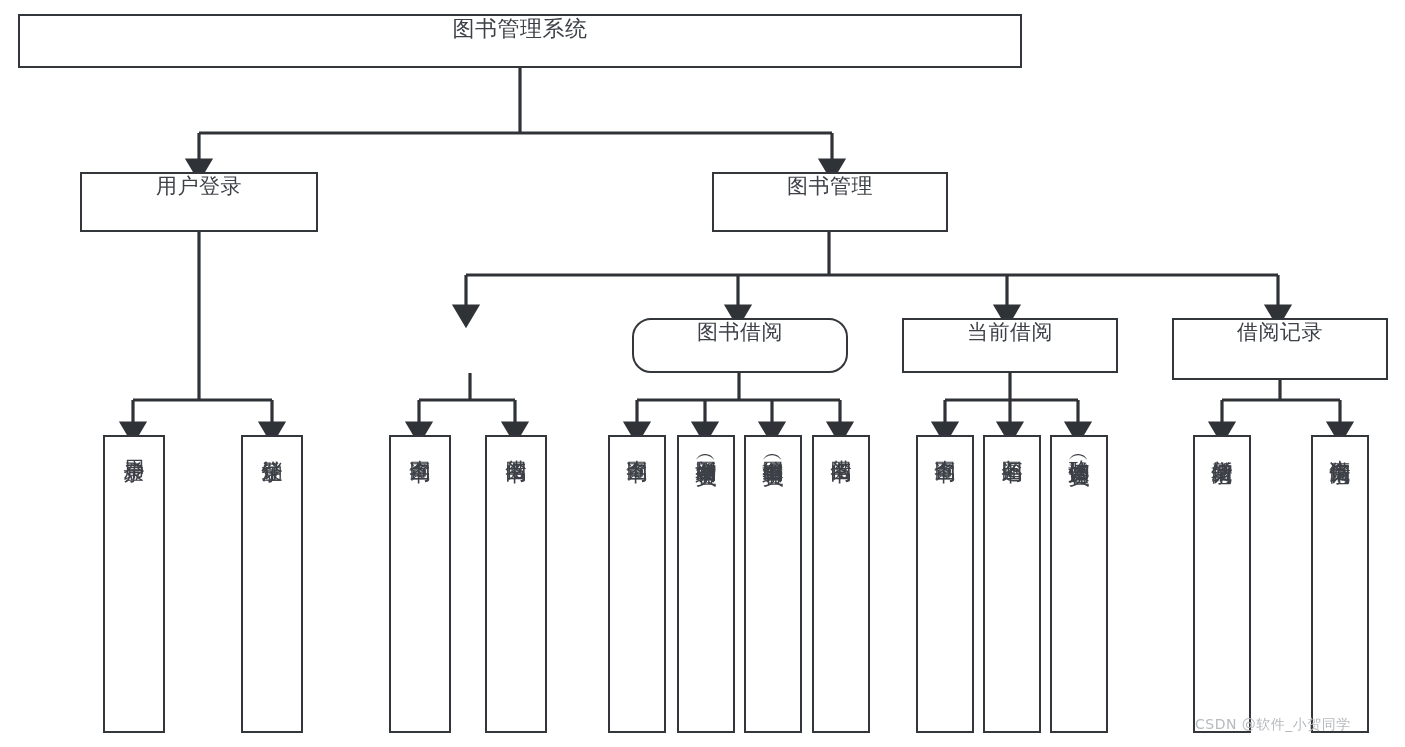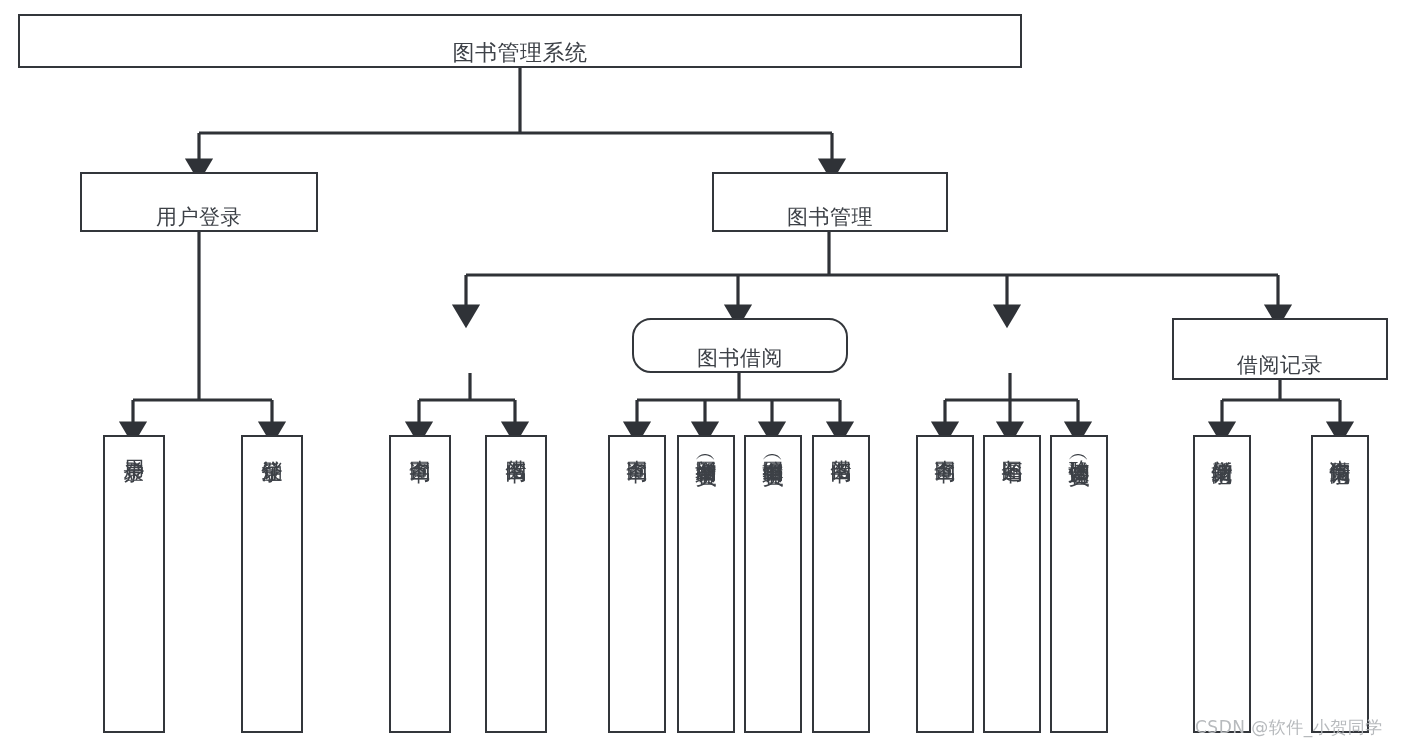--- a/index.html
+++ b/index.html
@@ -23,21 +23,21 @@
     top: 0;
     width: 1405px;
     height: 747px;
   }
   .node {
     position: absolute;
     box-sizing: border-box;
     border: 2px solid #33363b;
     background: #ffffff;
     display: flex;
-    align-items: flex-end;
+    align-items: flex-start;
     justify-content: center;
     color: #3b3f46;
     z-index: 2;
   }
   .node-label {
     display: block;
     text-align: center;
     line-height: 1.18;
     color: #3d4147;
   }
@@ -57,21 +57,21 @@
     text-orientation: upright;
     font-size: 21px;
     line-height: 1.05;
     letter-spacing: 1px;
     white-space: nowrap;
   }
   .watermark {
     position: absolute;
     left: 1195px;
     top: 716px;
-    font-size: 17px;
+    font-size: 14px;
     color: #b7babd;
     letter-spacing: 0.5px;
     z-index: 5;
     white-space: nowrap;
   }
 </style>
 </head>
 <body>
 
 <div id="canvas">
@@ -135,20 +135,23 @@
   <div class="node h-node" style="left:80px; top:172px; width:238px; height:60px;">
     <span class="node-label">用户登录</span>
   </div>
   <div class="node h-node" style="left:712px; top:172px; width:236px; height:60px;">
     <span class="node-label">图书管理</span>
   </div>
 
   <div class="node h-node" style="left:632px; top:318px; width:216px; height:55px;border-radius:19px;">
     <span class="node-label">图书借阅</span>
   </div>
+  <div class="node h-node" style="left:902px; top:318px; width:216px; height:55px;">
+    <span class="node-label">当前借阅</span>
+  </div>
   <div class="node h-node" style="left:1172px; top:318px; width:216px; height:62px;">
     <span class="node-label">借阅记录</span>
   </div>
 
   <div class="node v-node" style="left:103px; top:435px; width:62px; height:298px;">
     <span class="node-label">用户登录</span>
   </div>
   <div class="node v-node" style="left:241px; top:435px; width:62px; height:298px;">
     <span class="node-label">注销登录</span>
   </div>

